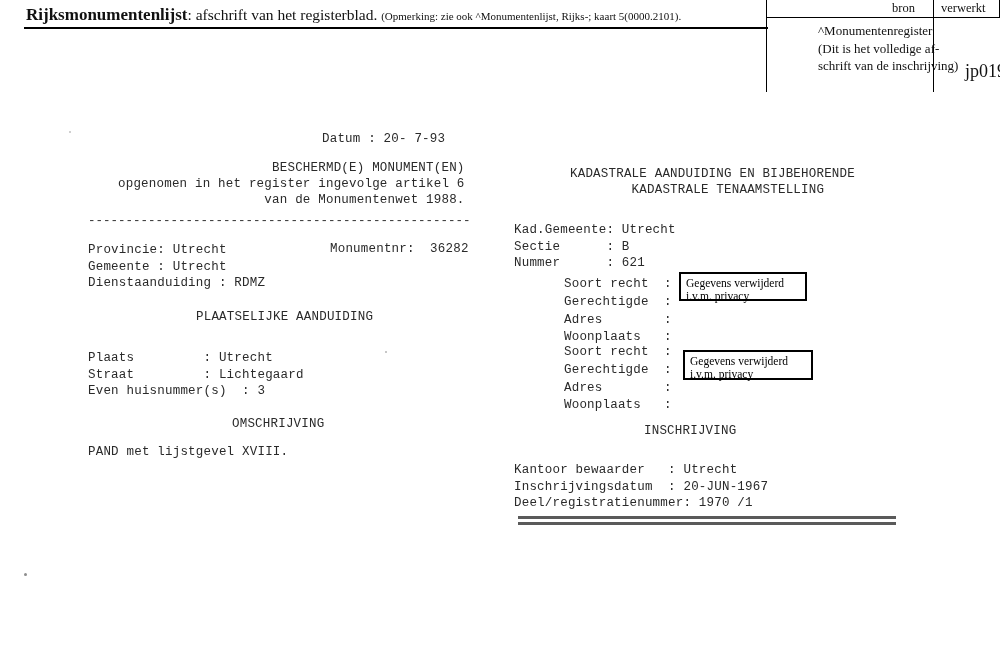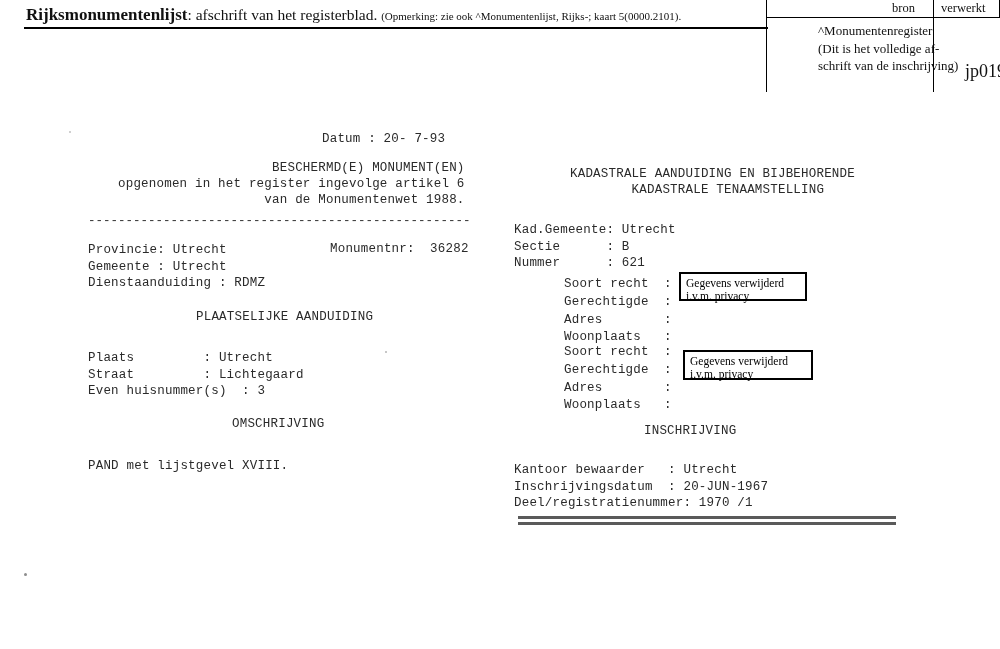--- a/index.html
+++ b/index.html
@@ -126,21 +126,21 @@
     color: #333;
     white-space: nowrap;
     overflow: hidden;
   }
 
   .blk-prov    { left: 88px;  top: 242px; line-height: 1.32; }
   .blk-monnr   { left: 330px; top: 242px; }
   .blk-plaats-h{ left: 196px; top: 310px; }
   .blk-plaats  { left: 88px;  top: 350px; line-height: 1.32; }
   .blk-oms-h   { left: 232px; top: 417px; }
-  .blk-oms     { left: 88px;  top: 445px; margin-top: 14px; }
+  .blk-oms     { left: 88px;  top: 445px; }
 
   .blk-kad-h   { left: 570px; top: 166px; line-height: 1.3; }
   .blk-kad     { left: 514px; top: 222px; line-height: 1.32; }
 
   .blk-recht1  { left: 564px; top: 276px; line-height: 1.42; }
   .blk-recht2  { left: 564px; top: 344px; line-height: 1.42; }
 
   .blk-insch-h { left: 644px; top: 424px; }
   .blk-insch   { left: 514px; top: 462px; line-height: 1.32; }
 

